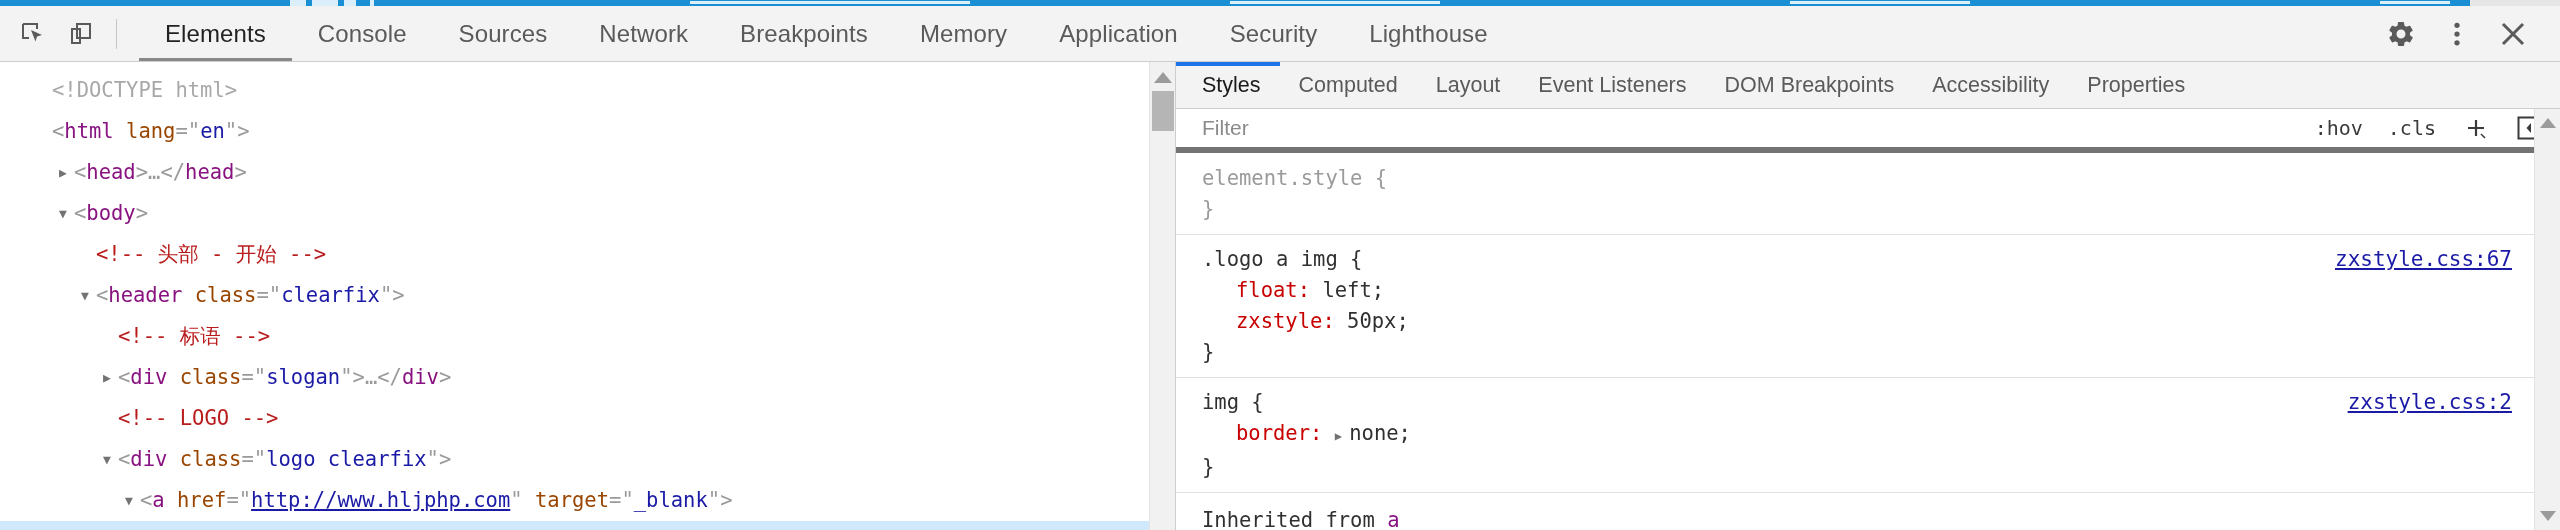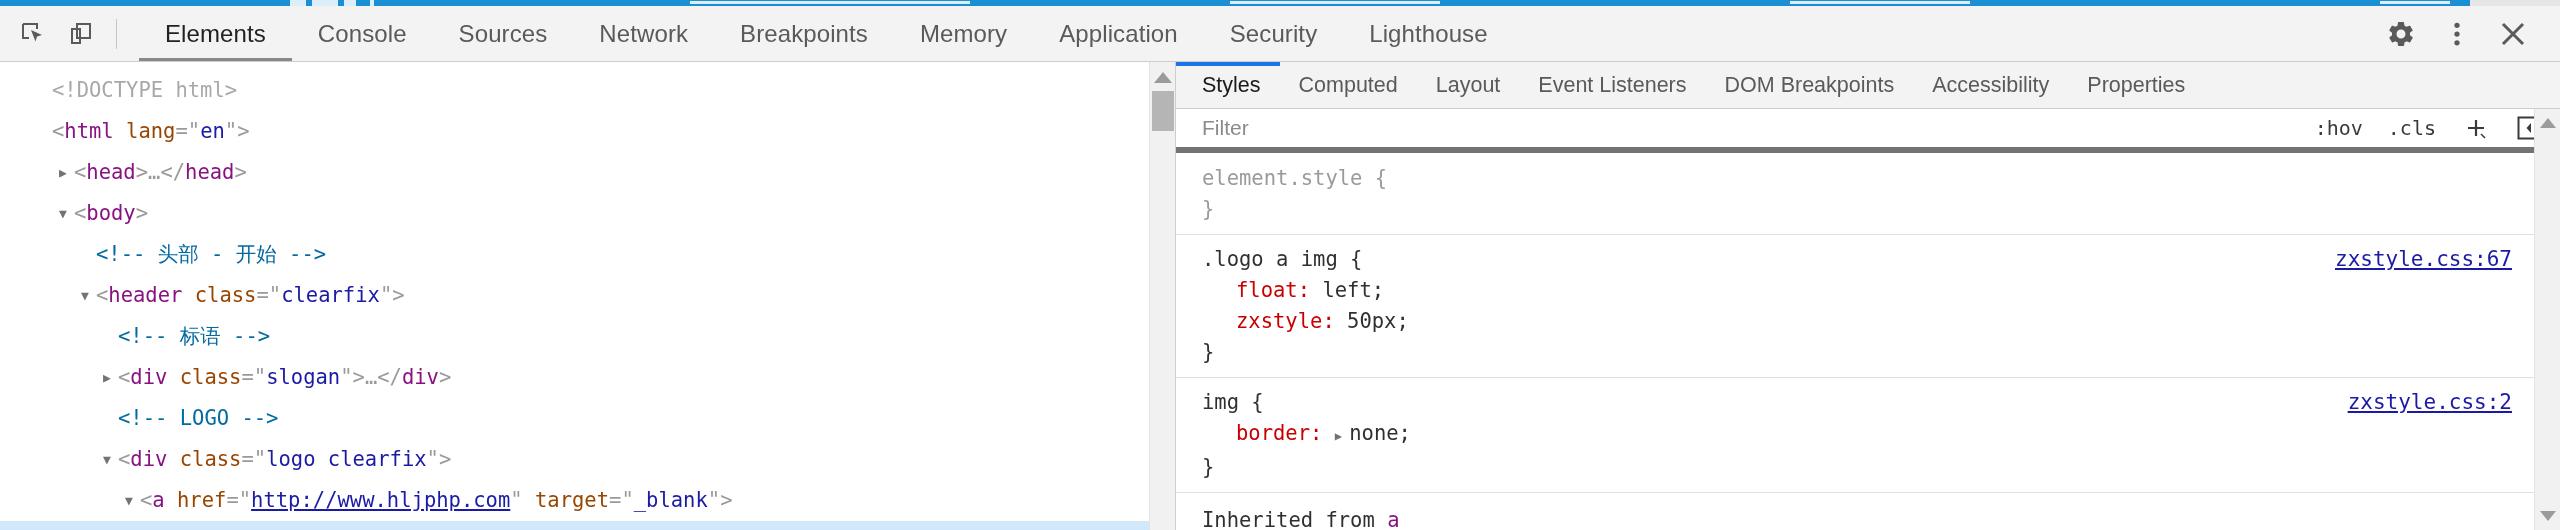--- a/index.html
+++ b/index.html
@@ -104,21 +104,21 @@
     color: #737373; font-size: 13px; text-align: center;
   }
   .twisty.blank { color: transparent; }
   .ind { display: inline-block; }
   .tok-punct   { color: #9a9a9a; }
   .tok-doctype { color: #a8a8a8; }
   .tok-tag     { color: #881280; }
   .tok-attr    { color: #994500; }
   .tok-val     { color: #1a1aa6; }
   .tok-str     { color: #9a9a9a; }
-  .tok-comment { color: #0369a1; }
+  .tok-comment { color: #b91c1c; }
   .tok-link    { color: #1a1aa6; text-decoration: underline; cursor: pointer; }
   .tok-dollar  { color: #303030; }
   .tok-ell     { color: #9a9a9a; }
 
   
   .dom-scroll {
     position: absolute; top: 0; right: 0;
     width: 26px; height: 100%;
     background: #f1f1f1;
     border-left: 1px solid #e2e2e2;

